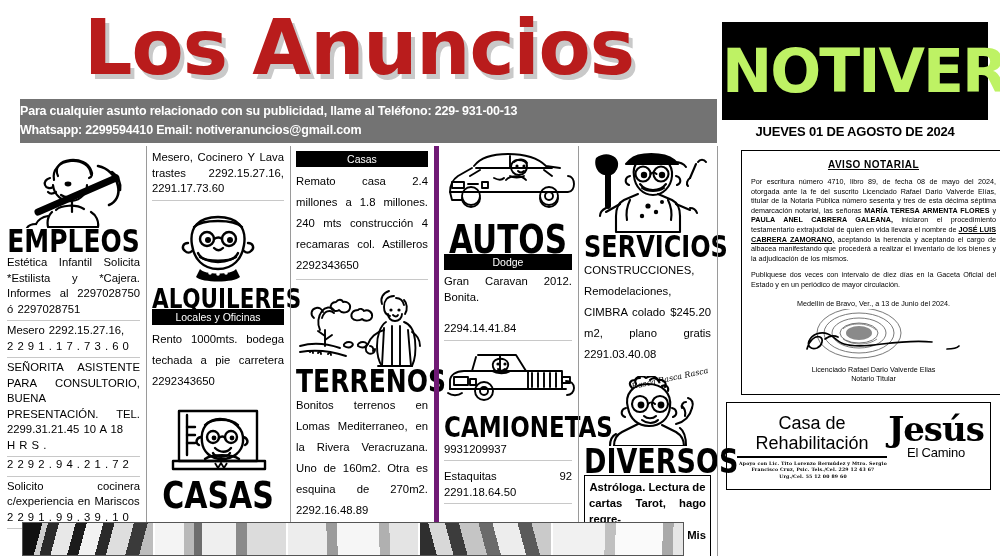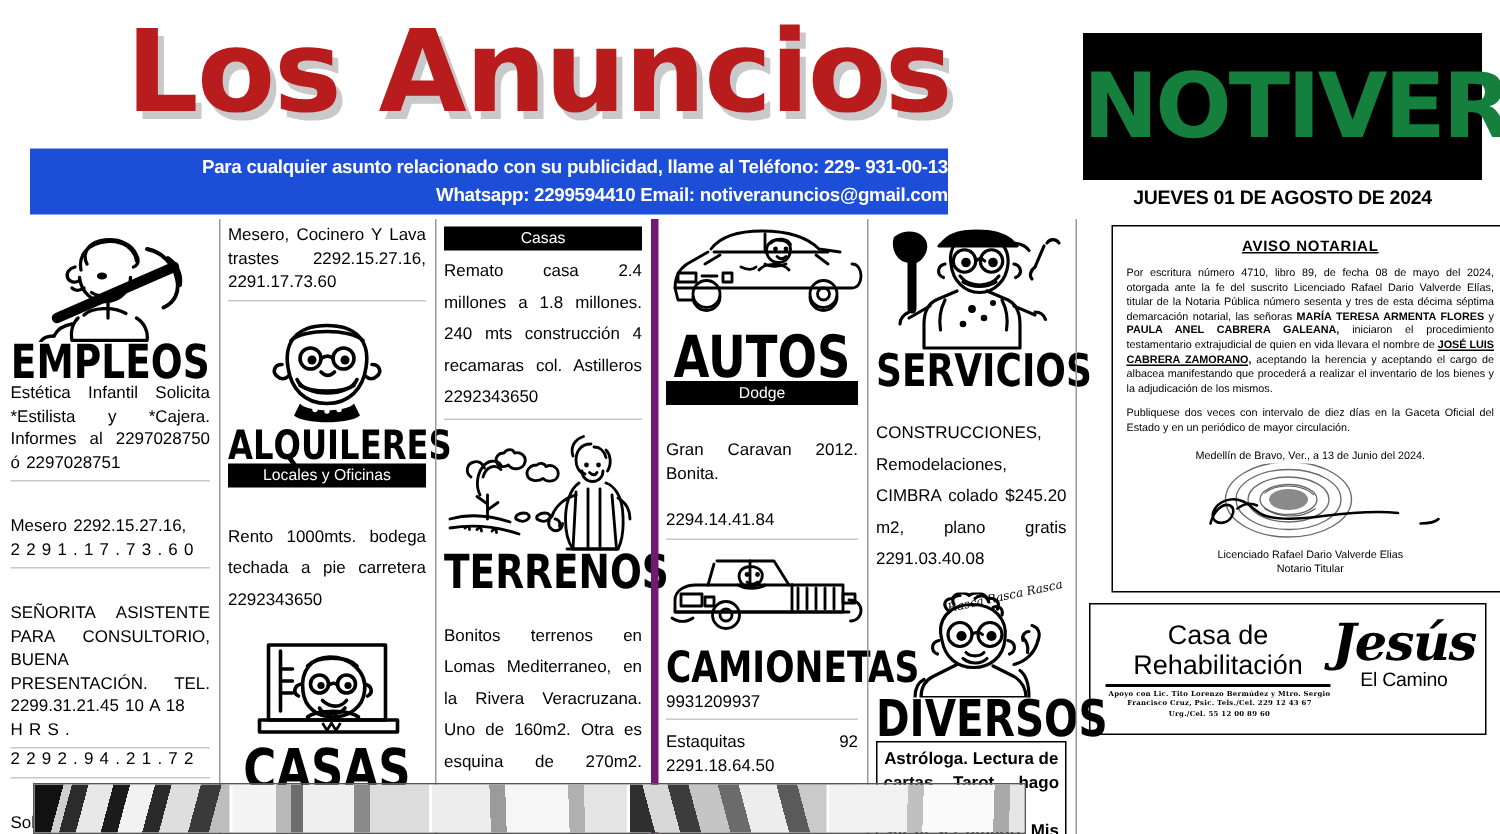--- a/index.html
+++ b/index.html
@@ -21,44 +21,44 @@
     font-weight:bold;
     font-size:76px;
     line-height:88px;
     letter-spacing:-1px;
     text-align:center;
     color:#b91c1c;
     text-shadow:4px 5px 0 #c9c9c9;
     white-space:nowrap;
   }
   .mast-contact{
-    position:absolute;left:12px;top:95px;width:612px;height:44px;
-    background:#1d4ed8;color:#fff;
-    text-align:right;
+    position:absolute;left:12px;top:95px;width:697px;height:44px;
+    background:#737373;color:#fff;
+    text-align:left;
     padding-top:3px;
     box-sizing:border-box;
   }
   .mast-contact div{
     font-size:12.5px;font-weight:bold;line-height:19px;letter-spacing:-0.2px;
   }
 
   .mast-right{position:absolute;left:716px;top:2px;width:278px;height:144px;}
   .mr-slogan{
     position:absolute;left:0;top:0;width:278px;
     text-align:center;font-size:14.5px;font-weight:bold;
     letter-spacing:-0.4px;line-height:18px;white-space:nowrap;
   }
   .mr-logo{
     position:absolute;left:6px;top:20px;width:266px;height:98px;
     background:#000;
   }
   .mr-logo span{
     display:block;width:100%;text-align:right;
     font-family:"DejaVu Sans", sans-serif;
-    color:#15803d;font-weight:bold;font-size:60px;line-height:98px;
+    color:#bef264;font-weight:bold;font-size:60px;line-height:98px;
     letter-spacing:-2px;
   }
   .mr-date{
     position:absolute;left:0;top:122px;width:278px;
     text-align:center;font-size:13px;font-weight:bold;letter-spacing:-0.2px;
   }
 
   
   .grid{position:absolute;left:0;top:146px;width:1000px;height:410px;}
   .col{position:absolute;top:0;height:410px;box-sizing:border-box;padding:0 5px;}
@@ -70,21 +70,21 @@
   .col.c6{left:717px;width:281px;border-left:1px solid #9a9a9a;padding:0;}
 
   .ad{
     font-size:11.3px;line-height:15.5px;
     text-align:justify;
     border-bottom:1px solid #c8c8c8;
     padding:2px 0 3px 0;
     word-spacing:1px;
   }
   .ad.loose{line-height:21px;}
-  .ad.nb{border-bottom:none;margin-top:21px;}
+  .ad.nb{border-bottom:none;}
 
   .cat-bar{
     background:#000;color:#fff;text-align:center;
     font-size:10.5px;line-height:14px;padding:1px 0;margin:3px 0 2px 0;
   }
 
   
   .cat{margin:4px 0 2px 0;text-align:center;}
   .cat svg{display:block;margin:0 auto;}
   .cat-word{
@@ -124,21 +124,21 @@
   .rh-l1{position:absolute;left:10px;top:10px;width:150px;text-align:center;
     font-size:18px;line-height:20px;font-weight:normal;}
   .rh-l2{position:absolute;left:10px;top:30px;width:150px;text-align:center;
     font-size:18px;line-height:20px;border-bottom:2px solid #000;padding-bottom:3px;}
   .rh-addr{position:absolute;left:12px;top:58px;width:148px;text-align:center;
     font-family:"DejaVu Serif", serif;
     font-size:4.6px;line-height:6.4px;font-weight:bold;letter-spacing:0.2px;}
   .rh-logo{position:absolute;right:4px;top:6px;width:100px;height:76px;}
   .rh-jesus{
     font-family:"DejaVu Serif", serif;
-    font-size:34px;font-style:italic;font-weight:bold;
+    font-size:34px;font-weight:bold;
     line-height:40px;text-align:center;letter-spacing:-1px;
   }
   .rh-cam{font-size:13px;text-align:center;margin-top:-4px;letter-spacing:-0.2px;}
 
   
   .astro{
     border:1.5px solid #000;padding:3px 4px;margin-top:4px;
     font-size:11.3px;line-height:16px;text-align:justify;font-weight:bold;
   }
   .astro .ctr{text-align:center;}

